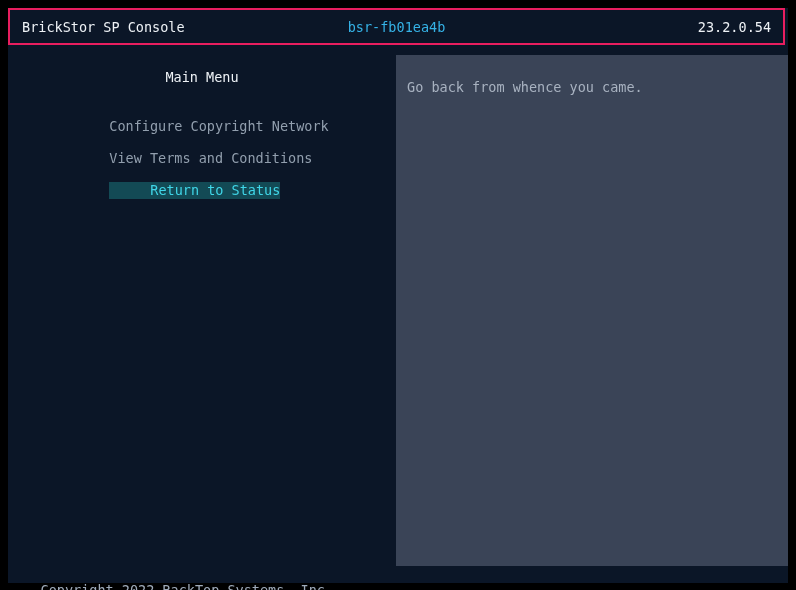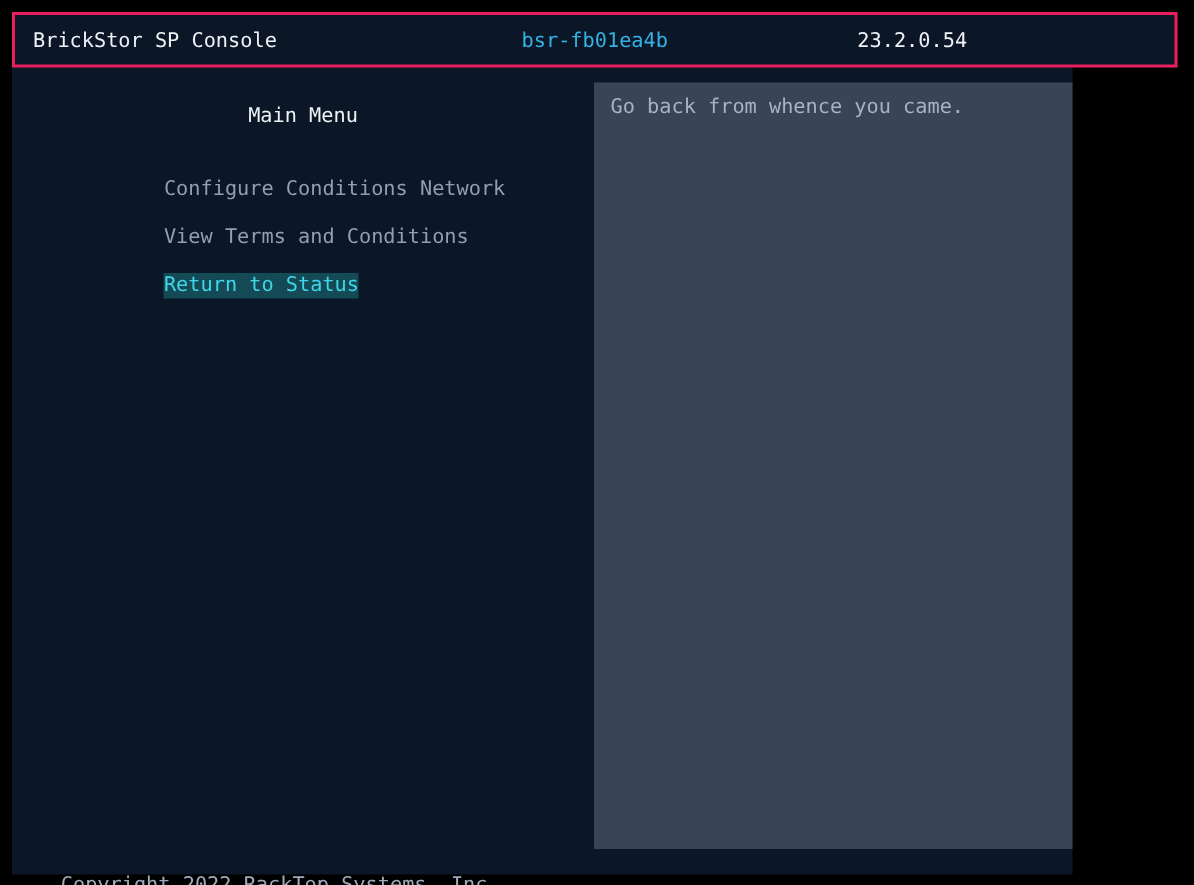--- a/index.html
+++ b/index.html
@@ -10,40 +10,40 @@
     height: 590px;
     overflow: hidden;
     font-family: "DejaVu Sans Mono", "Liberation Mono", monospace;
     font-size: 13.5px;
     -webkit-font-smoothing: none;
   }
   .screen {
     position: absolute;
     left: 8px;
     top: 8px;
-    width: 707px;
+    width: 780px;
     height: 575px;
     background: var(--panel-bg, #0b1627);
     display: flex;
     flex-direction: column;
   }
   
   .titlebar {
     box-sizing: border-box;
     height: 37px;
     width: 777px;
     border: 2px solid var(--border-accent, #e91e5f);
     background: var(--panel-bg, #0b1627);
     display: flex;
     align-items: center;
     padding: 0 12px;
   }
   .titlebar .left  { flex: 1; text-align: left;  color: #eef2f6; white-space: pre; }
   .titlebar .mid   { flex: 0 0 auto; text-align: left; color: var(--hostname-accent, #35b2e6); white-space: pre; }
-  .titlebar .right { flex: 1; text-align: center; color: #eef2f6; white-space: pre; }
+  .titlebar .right { flex: 1; text-align: right; color: #eef2f6; white-space: pre; }
   
   .bodyrow {
     flex: 1;
     display: flex;
     min-height: 0;
   }
   .menu-panel {
     width: 388px;
     box-sizing: border-box;
     padding-top: 24px;
@@ -66,27 +66,28 @@
     line-height: 17px;
     margin-bottom: 15px;
     color: #929fae;
     white-space: pre;
     cursor: default;
   }
   .menu-item .label { display: inline-block; line-height: 17px; }
   .menu-item.selected .label {
     background: var(--selection-bg, #134a55);
     color: var(--selection-text, #40d6e8);
+    padding-left: 41px;
   }
   .detail-panel {
     flex: 1;
     margin-top: 10px;
     background: var(--detail-bg, #3a4457);
     box-sizing: border-box;
-    padding: 8px 10px 0 11px;
+    padding: 24px 10px 0 11px;
   }
   .detail-text {
     color: #a8b2c0;
     line-height: 17px;
     white-space: pre;
   }
   
   .footer {
     height: 17px;
     line-height: 16px;
@@ -104,21 +105,21 @@
     <span class="mid">bsr-fb01ea4b</span>
     <span class="right">23.2.0.54</span>
   </div>
 
   <div class="bodyrow">
 
     <div class="menu-panel">
       <div class="menu-title">Main Menu</div>
       <ul class="menu-list">
         <li class="menu-item">
-          <span class="label">Configure Conditions Network</span>
+          <span class="label">Configure Copyright Network</span>
         </li>
         <li class="menu-item">
           <span class="label">View Terms and Conditions</span>
         </li>
         <li class="menu-item selected">
           <span class="label">Return to Status</span>
         </li>
       </ul>
     </div>
 

